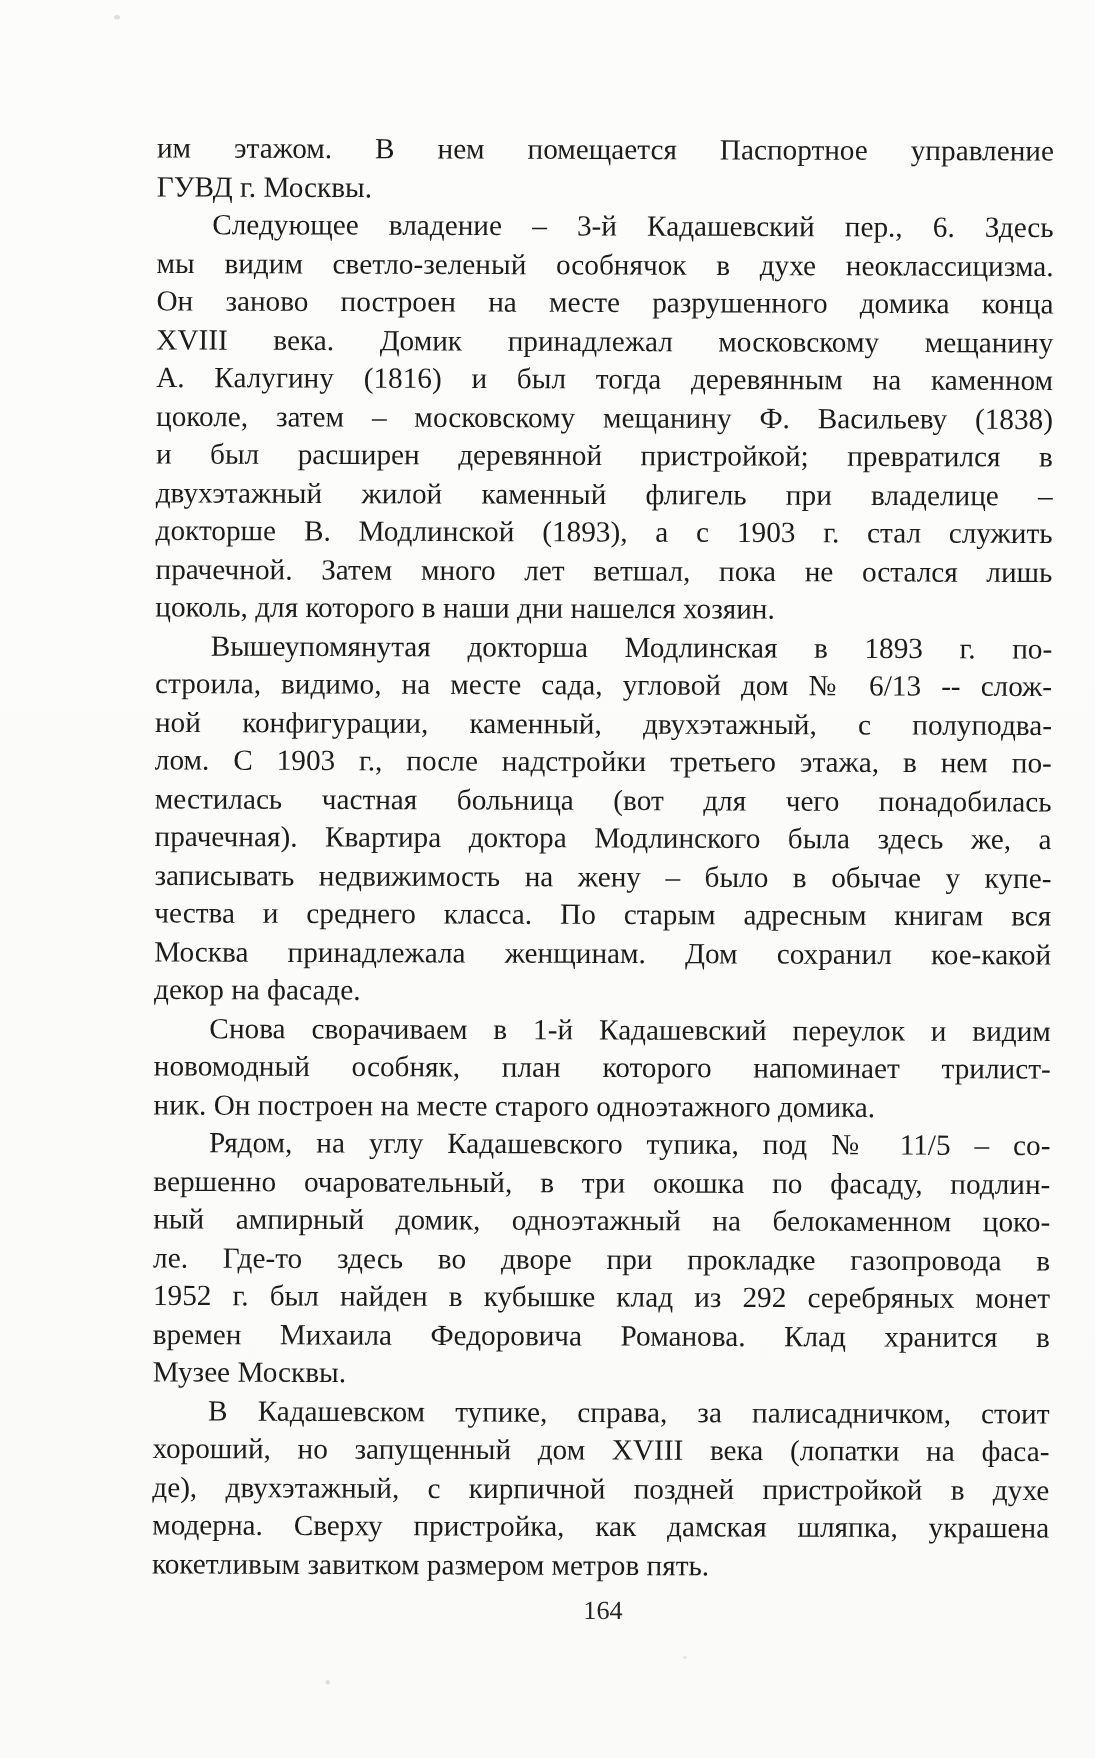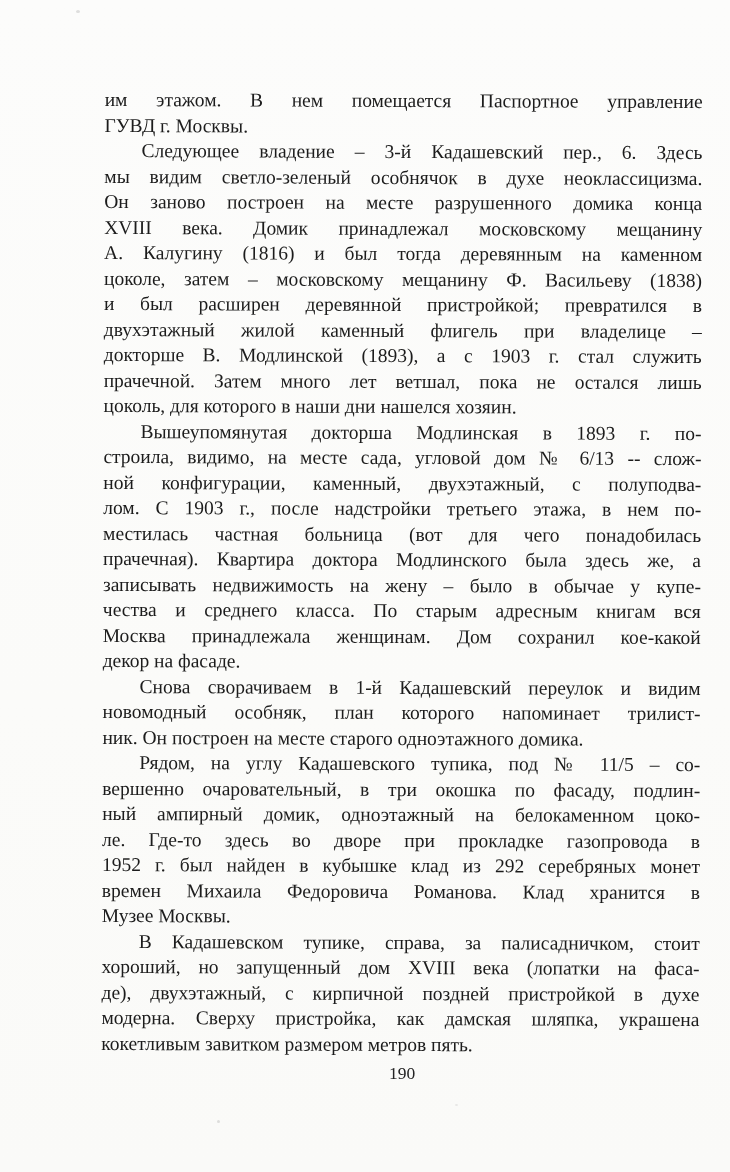--- a/index.html
+++ b/index.html
@@ -89,14 +89,14 @@
       <div class="line">1952 г. был найден в кубышке клад из 292 серебряных монет</div>
       <div class="line">времен Михаила Федоровича Романова. Клад хранится в</div>
       <div class="line last">Музее Москвы.</div>
       <div class="line indent">В Кадашевском тупике, справа, за палисадничком, стоит</div>
       <div class="line">хороший, но запущенный дом XVIII века (лопатки на фаса-</div>
       <div class="line">де), двухэтажный, с кирпичной поздней пристройкой в духе</div>
       <div class="line">модерна. Сверху пристройка, как дамская шляпка, украшена</div>
       <div class="line last">кокетливым завитком размером метров пять.</div>
     </div>
 
-  <div class="pagenum">190</div>
+  <div class="pagenum">164</div>
 </div>
 
 </body></html>

